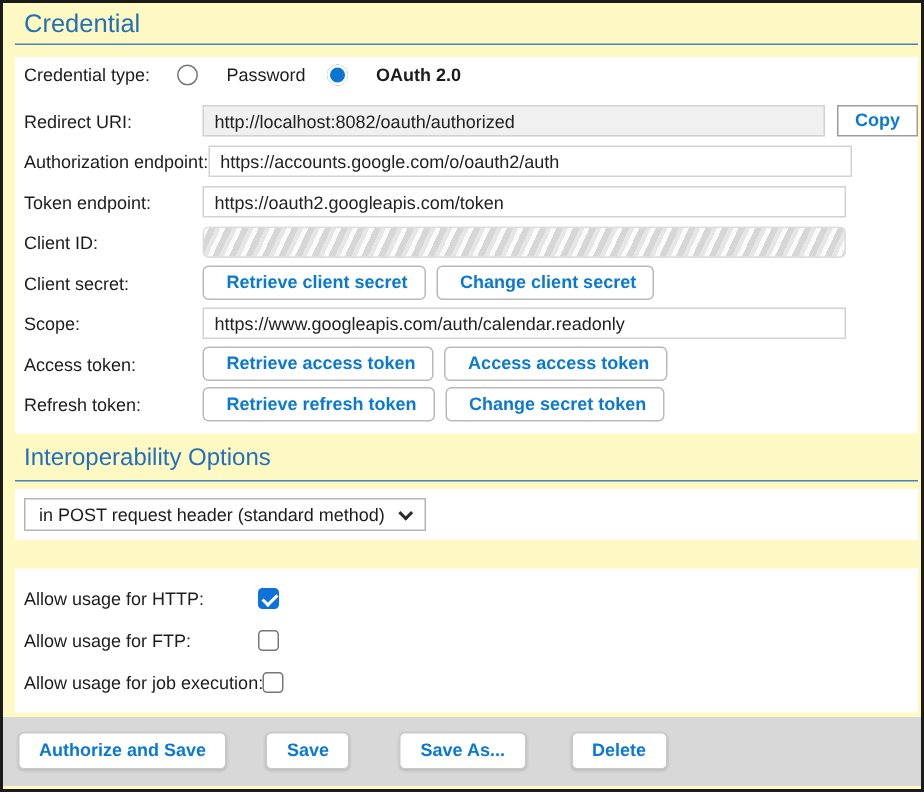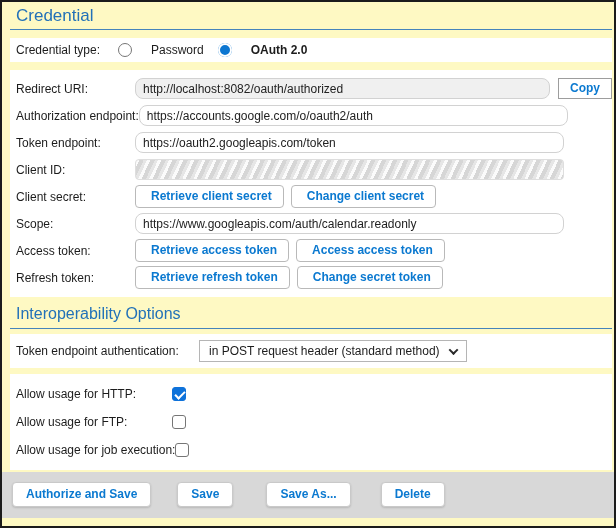--- a/index.html
+++ b/index.html
@@ -11,26 +11,26 @@
     background:#fef9c3;
     font-family:"Liberation Sans", sans-serif;
     color:#1c1c1c;
     overflow:hidden;
   }
   .header { height:27px; display:flex; align-items:center; padding-left:14px; }
   .page-title { color:#2271b8; font-size:17px; }
   .rule { height:1px; background:#4584bb; margin:0 2px 0 8px; }
   .panel { background:#ffffff; margin:0 2px 0 8px; }
   .type-panel { margin-top:8px; height:24px; display:flex; align-items:center; padding-left:6px; }
-  .fields-panel { margin-top:8px; padding:5px 0 6px 0; }
+  .fields-panel { margin-top:0; padding:5px 0 6px 0; }
   .row { display:flex; align-items:center; height:27px; padding-left:6px; }
   .flabel { flex:0 0 119px; font-size:12px; white-space:nowrap; color:#1c1c1c; }
   .text-input {
     width:429px; height:21px;
-    border:1px solid #d2d2d2; border-radius:8px;
+    border:1px solid #d2d2d2; border-radius:0;
     padding:0 7px; font-size:12px; color:#222222;
     background:#ffffff; font-family:"Liberation Sans", sans-serif;
     outline:none;
   }
   .readonly-input { background:#f0f0f0; width:421px; }
   .hatch-field {
     width:429px; height:21px; border-radius:4px;
     border:1px solid #dedede;
     background:#e3e3e3;
     background-image:repeating-linear-gradient(115deg,
@@ -56,33 +56,33 @@
   .radio-label { font-size:12px;margin-left:14px; }
   .section-heading { color:#2271b8; font-size:16px; padding:8px 0 5px 14px; }
   .dd-row-panel { margin-top:5px; height:34px; display:flex; align-items:center; padding-left:6px; }
   .dd-label { flex:0 0 183px; font-size:12px; white-space:nowrap; }
   .dropdown {
     display:inline-flex; align-items:center; gap:10px;
     border:1px solid #b5b5b5; border-radius:0; background:#ffffff;
     padding:3px 9px; font-size:12px; cursor:pointer;
   }
   .chevron { width:7px; height:7px; border-right:2px solid #2a2a2a; border-bottom:2px solid #2a2a2a; transform:rotate(45deg) translate(-1px,-1px); }
-  .check-panel { margin-top:6px; padding:6px 0; }
+  .check-panel { margin-top:19px; padding:6px 0; }
   .check-row { display:flex; align-items:center; height:28px; padding-left:6px; }
   .clabel { flex:0 0 156px; font-size:12px; white-space:nowrap; }
   .checkbox { position:relative; width:14px; height:14px; border:1px solid #767676; border-radius:3px; background:#ffffff; cursor:pointer; }
   .checkbox.checked { background:#0e72da; border-color:#0e72da; }
   .checkbox.checked::after {
     content:""; position:absolute; left:4px; top:1px;
     width:4px; height:8px;
     border:solid #ffffff; border-width:0 2px 2px 0;
     transform:rotate(45deg);
   }
   .footer {
-    position:absolute; left:0; right:0; bottom:8px; height:46px;
+    position:absolute; left:0; right:0; bottom:2px; height:46px;
     background:#d8d8d8; display:flex; align-items:flex-start;
     padding:10px 0 0 10px;
   }
   .footer-btn {
     background:#ffffff; border:1px solid #c9c9c9; border-radius:4px;
     color:#0b79d0; font-weight:700; font-size:12px;
     font-family:"Liberation Sans", sans-serif;
     padding:4px 13px 5px 13px; cursor:pointer;
     box-shadow:0 1px 2px rgba(0,0,0,0.15);
   }
@@ -153,21 +153,20 @@
       <button class="action-btn">Retrieve refresh token</button>
       <button class="action-btn">Change secret token</button>
     </div>
 
   </div>
 
   <div class="section-heading">Interoperability Options</div>
   <div class="rule"></div>
 
   <div class="panel dd-row-panel">
-    <span class="dd-label">Token endpoint authentication:</span>
     <div class="dropdown">
       <span>in POST request header (standard method)</span>
       <span class="chevron"></span>
     </div>
   </div>
 
   <div class="panel check-panel">
     <div class="check-row">
       <span class="clabel">Allow usage for HTTP:</span>
       <span class="checkbox checked"></span>

